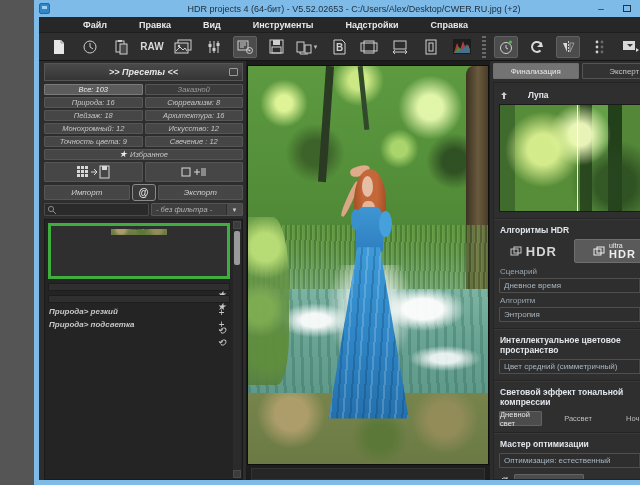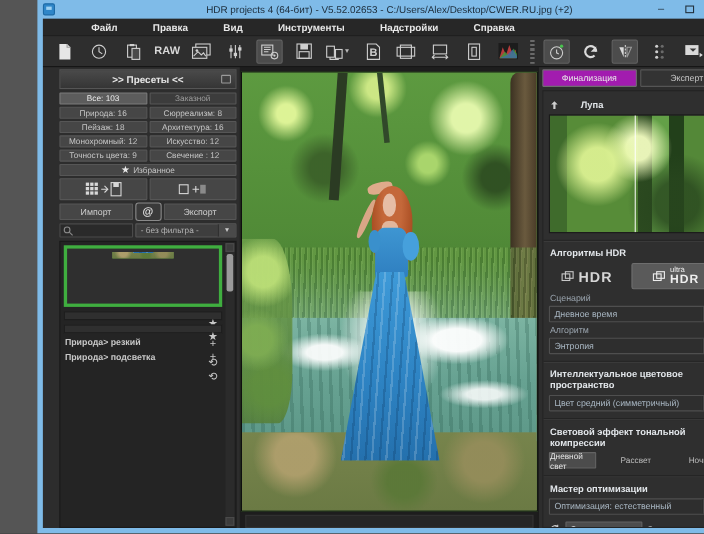--- a/index.html
+++ b/index.html
@@ -24,21 +24,21 @@
   .tb-icon{width:24px;height:22px;display:flex;align-items:center;justify-content:center;color:#cfcfcf;}
   .tb-icon.active{background:#4c4c4c;border:1px solid #606060;border-radius:2px;}
   .tb-raw{font-size:10px;font-weight:bold;color:#d8d8d8;letter-spacing:0;}
   .tb-sep{width:4px;height:22px;background:repeating-linear-gradient(180deg,#6a6a6a 0 2px,transparent 2px 4px);margin:0 1px;}
   .tb-caret{font-size:6px;color:#b8b8b8;margin-left:1px;}
   .tb-overflow{position:absolute;right:2px;top:4px;font-size:9px;color:#cfcfcf;}
 
   .main{flex:1;display:flex;min-height:0;}
 
   
-  .left-panel{width:180px;background:#2d2d2d;display:flex;flex-direction:column;padding:2px 3px 0 15px;border-right:1px solid #1c1c1c;}
+  .left-panel{width:208px;background:#2d2d2d;display:flex;flex-direction:column;padding:2px 3px 0 5px;border-right:1px solid #1c1c1c;font-style:italic;}
   .presets-header{height:18px;background:linear-gradient(180deg,#4a4a4a,#353535);border:1px solid #555;display:flex;align-items:center;justify-content:center;position:relative;margin-bottom:3px;}
   .presets-header span{font-size:9px;font-weight:bold;color:#e6e6e6;}
   .detach{position:absolute;right:4px;top:4px;width:9px;height:8px;border:1px solid #9a9a9a;border-radius:1px;}
   .cat-grid{display:grid;grid-template-columns:1fr 1fr;gap:2px;margin-bottom:2px;}
   .cat-btn{height:11px;background:#464646;border:1px solid #565656;display:flex;align-items:center;justify-content:center;font-size:7.5px;color:#c6c6c6;border-radius:1px;cursor:default;}
   .cat-btn.sel{background:#5c5c5c;border-color:#7a7a7a;color:#eee;}
   .cat-btn.dim{background:#3c3c3c;color:#9c9c9c;}
   .fav-btn{height:11px;background:#464646;border:1px solid #565656;display:flex;align-items:center;justify-content:center;gap:3px;font-size:7.5px;color:#c6c6c6;margin-bottom:2px;border-radius:1px;}
   .fav-btn .star{color:#e8e8e8;font-size:9px;line-height:1;}
   .bigicon-row{display:flex;gap:2px;margin-bottom:2px;}
@@ -112,21 +112,21 @@
   .ph-bodice{left:45%;top:35.4%;width:11.2%;height:11.4%;background:linear-gradient(180deg,#3e96d2,#2f7fc0);border-radius:28% 28% 8% 8%;}
   .ph-sleeveR{left:54.6%;top:36.4%;width:5.4%;height:6.4%;background:#46a0dc;border-radius:50%;}
   .ph-sleeveL{left:43%;top:35.8%;width:4.2%;height:5.4%;background:#3a90cc;border-radius:50%;}
   .ph-skirt{left:33.5%;top:45.5%;width:33.5%;height:43%;clip-path:polygon(36% 0,64% 0,100% 100%,0 100%);background:linear-gradient(180deg,#3e9ad8 0%,#2e84c4 55%,#2470ad 100%);}
   .ph-skirt:after{content:"";position:absolute;inset:0;background:repeating-linear-gradient(94deg,rgba(255,255,255,.18) 0 2px,rgba(0,0,0,0) 2px 7px,rgba(10,50,90,.25) 7px 9px,rgba(0,0,0,0) 9px 13px);}
 
   
   .right-panel{width:179px;background:#2d2d2d;display:flex;flex-direction:column;padding:2px 2px 0 3px;}
   .rtabs{display:flex;gap:3px;margin-bottom:3px;}
   .rtab{flex:1;height:16px;display:flex;align-items:center;justify-content:center;font-size:8px;color:#c4c4c4;background:#333;border:1px solid #555;border-radius:1px;cursor:default;}
-  .rtab.sel{background:#a21caf;border-color:#6e6e6e;color:#e8e8e8;}
+  .rtab.sel{background:#737373;border-color:#6e6e6e;color:#e8e8e8;}
   .rscroll{flex:1;position:relative;border:1px solid #242424;background:#2f2f2f;padding:2px 11px 0 5px;overflow:hidden;}
   .rp-scrollbar{position:absolute;right:1px;top:1px;bottom:1px;width:8px;background:#2a2a2a;}
   .rp-scrollbar .sb-btn{height:8px;background:#3c3c3c;border:1px solid #4a4a4a;}
   .rp-scrollbar .sb-btn.bottom{position:absolute;bottom:0;left:0;right:0;}
   .rp-scrollbar .sb-thumb{position:absolute;top:10px;left:1px;width:6px;height:58px;background:#8f8f8f;border-radius:2px;}
   .sec-title{font-size:8.5px;font-weight:bold;color:#e2e6ea;margin:5px 0 4px 1px;display:flex;align-items:center;gap:20px;}
   .loupe-img{width:100%;height:108px;border:1px solid #1a1a1a;position:relative;background:
     radial-gradient(circle at 28% 42%,rgba(226,246,150,.9) 0 12%,rgba(226,246,150,0) 30%),
     radial-gradient(circle at 52% 28%,rgba(242,252,192,.95) 0 10%,rgba(242,252,192,0) 28%),
     radial-gradient(circle at 75% 75%,rgba(40,70,30,.8) 0 14%,rgba(40,70,30,0) 32%),

